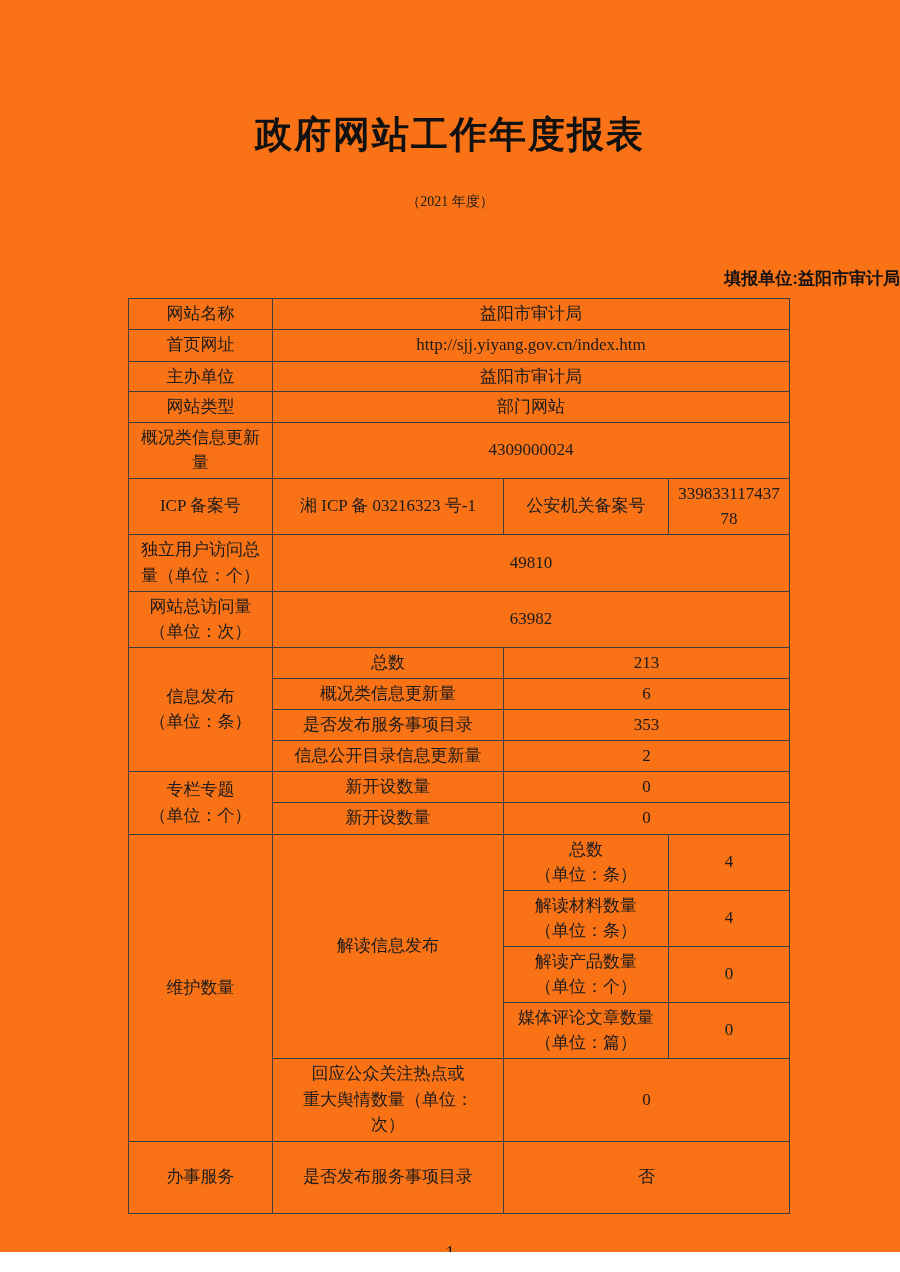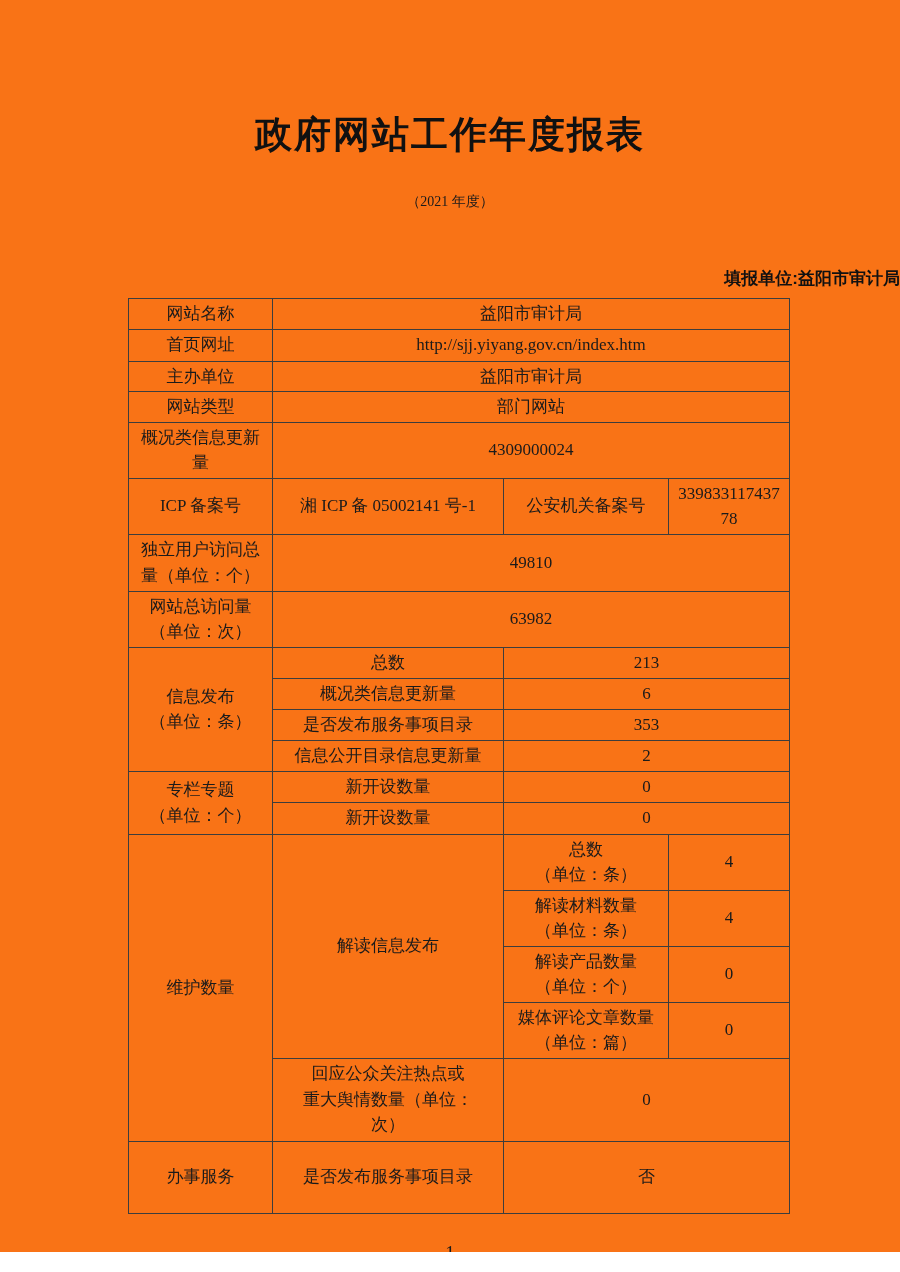--- a/index.html
+++ b/index.html
@@ -108,21 +108,21 @@
       <tr style="height:30px">
         <td>网站类型</td>
         <td colspan="3">部门网站</td>
       </tr>
       <tr style="height:32px">
         <td>概况类信息更新量</td>
         <td colspan="3">4309000024</td>
       </tr>
       <tr style="height:53px">
         <td>ICP 备案号</td>
-        <td>湘 ICP 备 05002141 号-1</td>
+        <td>湘 ICP 备 03216323 号-1</td>
         <td>公安机关备案号</td>
         <td class="break-all">33983311743778</td>
       </tr>
       <tr style="height:57px">
         <td>独立用户访问总
 量（单位：个）</td>
         <td colspan="3">49810</td>
       </tr>
       <tr style="height:56px">
         <td>网站总访问量

